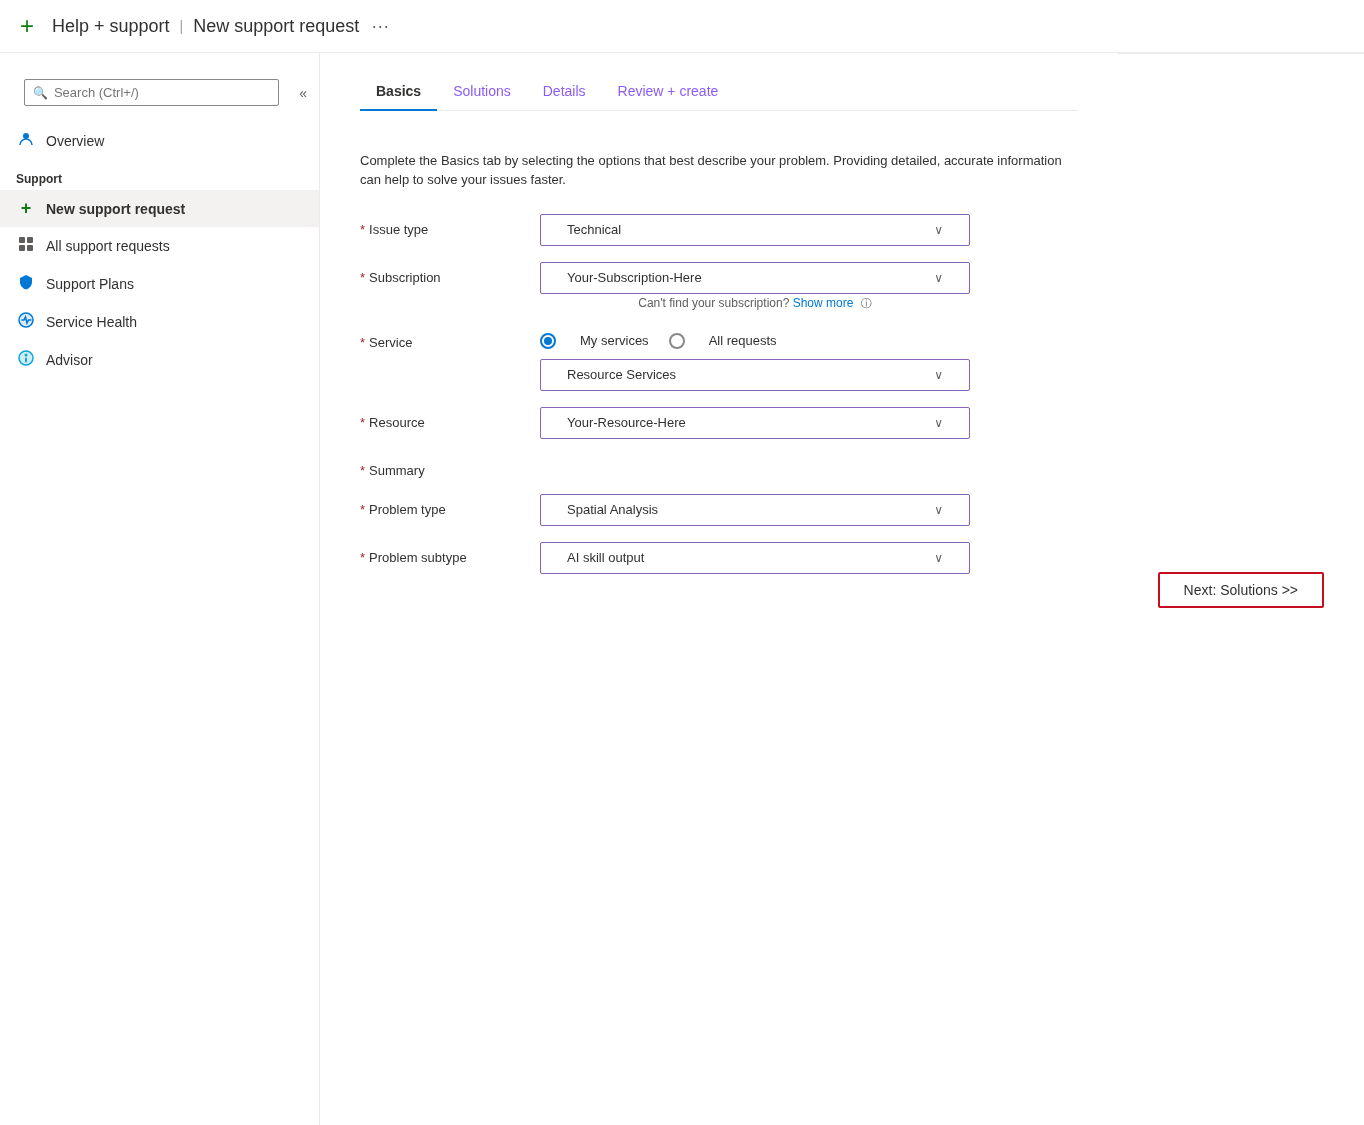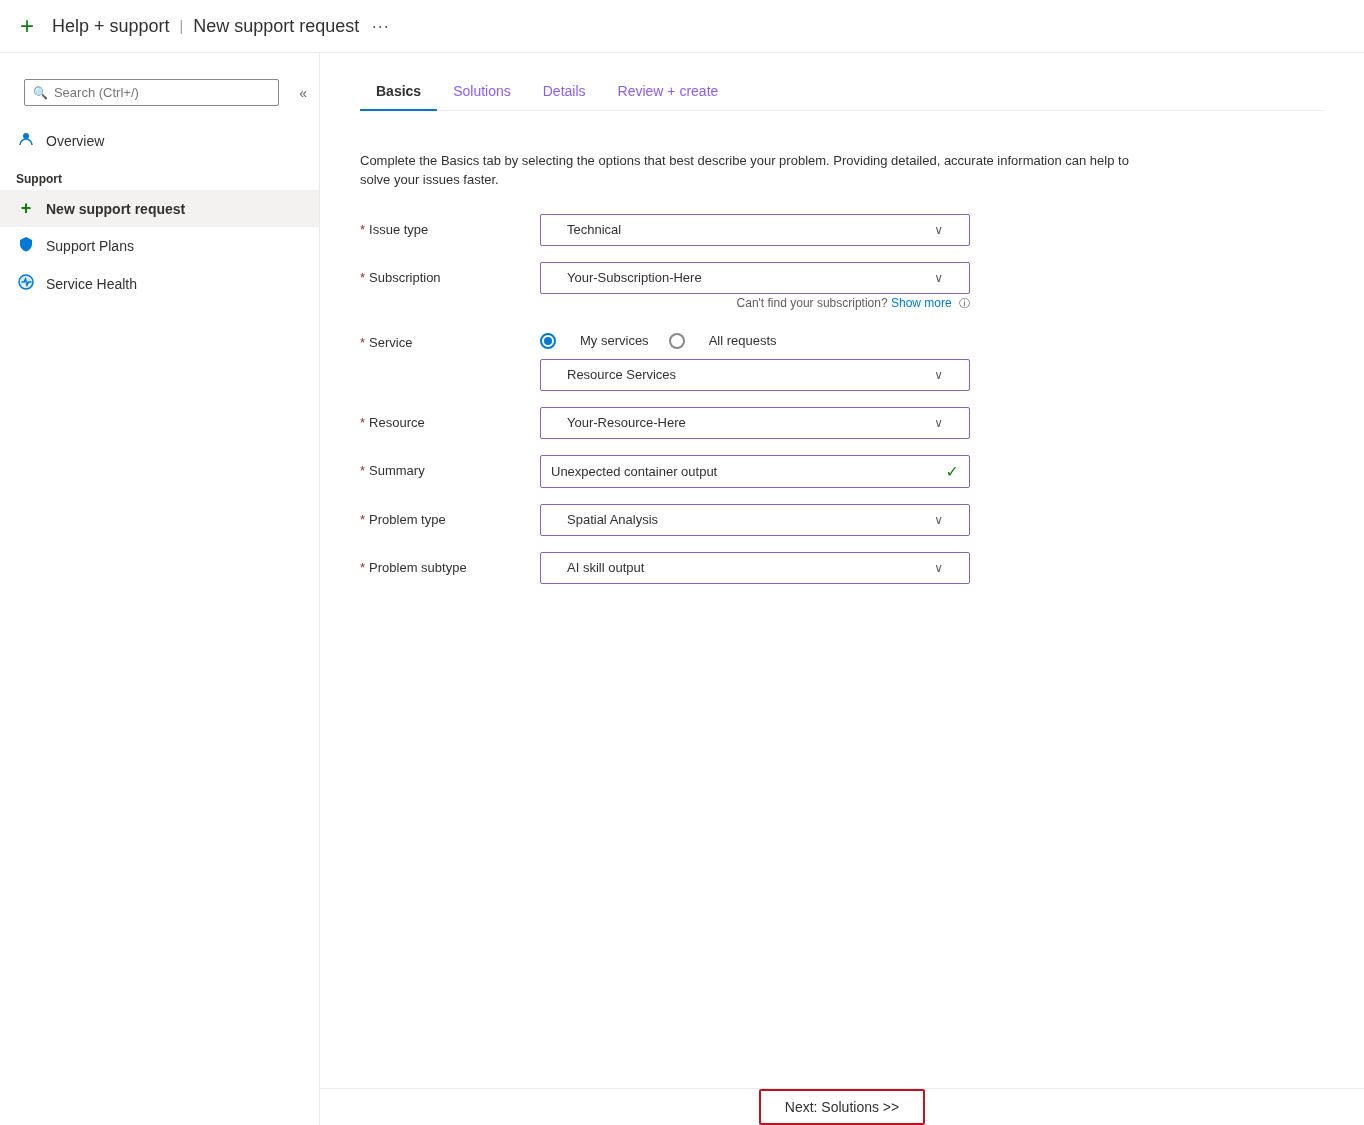--- a/index.html
+++ b/index.html
@@ -64,21 +64,21 @@
     .text-check { color: #107c10; font-size: 16px; }
 
     
     .radio-group { display: flex; align-items: center; gap: 20px; margin-bottom: 10px; padding-top: 6px; }
     .radio-item { display: flex; align-items: center; gap: 24px; cursor: pointer; font-size: 13px; }
     .radio-circle { width: 16px; height: 16px; border-radius: 50%; border: 2px solid #0078d4; display: flex; align-items: center; justify-content: center; }
     .radio-circle.checked::after { content: ''; width: 8px; height: 8px; border-radius: 50%; background: #0078d4; }
     .radio-circle.unchecked { border-color: #8a8886; }
 
     
-    .hint-text { font-size: 12px; color: #605e5c; text-align: right; margin-top: 2px; }
+    .hint-text { font-size: 12px; color: #605e5c; text-align: center; margin-top: 2px; }
     .hint-link { color: #0078d4; cursor: pointer; text-decoration: none; }
     .hint-info { color: #605e5c; margin-left: 4px; font-size: 11px; }
 
     
     .bottom-bar { border-top: 1px solid #edebe9; padding: 0 40px; display: flex; align-items: center; justify-content: center; background: #fff; }
     .next-button { border: 2px solid #c50f1f; padding: 8px 24px; font-size: 14px; background: #fff; color: #323130; cursor: pointer; border-radius: 2px; }
   </style>
 </head>
 <body>
 
@@ -111,20 +111,31 @@
       <span>Overview</span>
     </div>
 
     <div class="section-label">Support</div>
 
     <div class="nav-item active">
       <span class="nav-icon new" style="color:#107c10; font-size:18px; font-weight:bold;">+</span>
       <span>New support request</span>
     </div>
 
+    <div class="nav-item">
+      <span class="nav-icon all">
+        <svg width="18" height="18" viewBox="0 0 18 18" fill="none">
+            <rect x="2" y="2" width="6" height="6" rx="1" fill="#605e5c"></rect>
+            <rect x="10" y="2" width="6" height="6" rx="1" fill="#605e5c"></rect>
+            <rect x="2" y="10" width="6" height="6" rx="1" fill="#605e5c"></rect>
+            <rect x="10" y="10" width="6" height="6" rx="1" fill="#605e5c"></rect>
+          </svg>
+      </span>
+      <span>All support requests</span>
+    </div>
 
     <div class="nav-item">
       <span class="nav-icon plans">
         <svg width="18" height="18" viewBox="0 0 18 18" fill="none">
             <path d="M9 2L3 5v4c0 3.5 2.5 6.5 6 7.5 3.5-1 6-4 6-7.5V5L9 2z" fill="#0078d4"></path>
           </svg>
       </span>
       <span>Support Plans</span>
     </div>
 
@@ -132,23 +143,34 @@
       <span class="nav-icon health">
         <svg width="18" height="18" viewBox="0 0 18 18" fill="none">
             <path d="M9 2C5.134 2 2 5.134 2 9s3.134 7 7 7 7-3.134 7-7-3.134-7-7-7z" fill="#0078d4" opacity="0.15"></path>
             <path d="M9 2C5.134 2 2 5.134 2 9s3.134 7 7 7 7-3.134 7-7-3.134-7-7-7z" stroke="#0078d4" stroke-width="1.5" fill="none"></path>
             <path d="M5 9h2l1.5-3L10 12l1.5-3H14" stroke="#0078d4" stroke-width="1.5" fill="none" stroke-linecap="round"></path>
           </svg>
       </span>
       <span>Service Health</span>
     </div>
 
+    <div class="nav-item">
+      <span class="nav-icon advisor">
+        <svg width="18" height="18" viewBox="0 0 18 18" fill="none">
+            <circle cx="9" cy="9" r="7" fill="#0ea5d4" opacity="0.2"></circle>
+            <circle cx="9" cy="9" r="7" stroke="#0ea5d4" stroke-width="1.5" fill="none"></circle>
+            <circle cx="9" cy="6" r="1.5" fill="#0ea5d4"></circle>
+            <rect x="8" y="8.5" width="2" height="5" rx="1" fill="#0ea5d4"></rect>
+          </svg>
+      </span>
+      <span>Advisor</span>
+    </div>
   </div>
 
-  <div style="flex:1; display:flex; flex-direction:column;">
+  <div style="flex:1; display:flex; flex-direction:row;">
     <div class="main">
 
       <div class="tabs">
         <div class="tab active">Basics</div>
         <div class="tab">Solutions</div>
         <div class="tab">Details</div>
         <div class="tab">Review + create</div>
       </div>
 
       <div class="description">
@@ -216,26 +238,20 @@
               <span class="dropdown-text">Your-Resource-Here</span>
               <span class="dropdown-chevron">∨</span>
             </div>
           </div>
         </div>
 
         <div class="form-row">
           <div class="form-label">
             <span class="required">*</span><span>Summary</span>
           </div>
-          <div class="form-control">
-            <div class="text-input-wrapper">
-              <input type="text" value="Unexpected container output" style="">
-              <span class="text-check">✓</span>
-            </div>
-          </div>
         </div>
 
         <div class="form-row">
           <div class="form-label">
             <span class="required">*</span><span>Problem type</span>
           </div>
           <div class="form-control">
             <div class="dropdown active-border">
               <span class="dropdown-text">Spatial Analysis</span>
               <span class="dropdown-chevron">∨</span>

